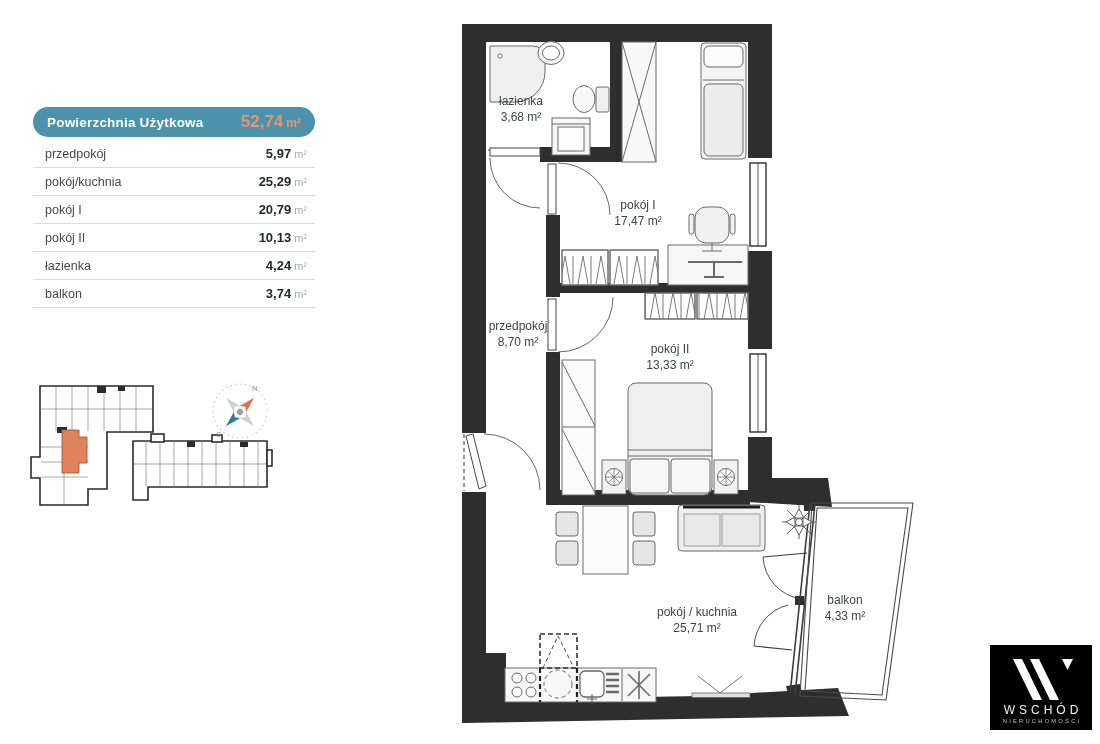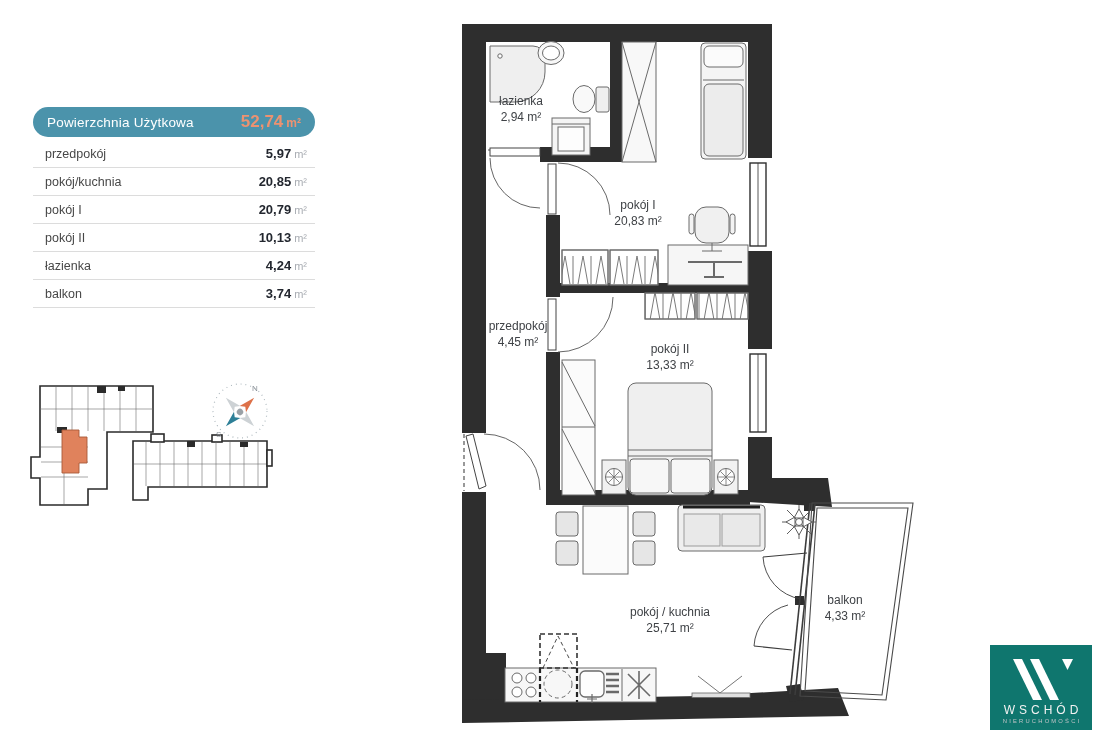--- a/index.html
+++ b/index.html
@@ -2,35 +2,35 @@
 <html><head>
 <meta charset="utf-8">
 <style>
   html,body{margin:0;padding:0;background:#ffffff;}
   .page{position:relative;width:1100px;height:744px;background:#fff;overflow:hidden;
         font-family:"Liberation Sans", sans-serif;}
   
   .summary{position:absolute;left:33px;top:107px;width:282px;}
   .pill{height:30px;background:#4b93ab;border-radius:16px;display:flex;align-items:center;
         padding:0 14px;box-sizing:border-box;}
-  .pill .t{color:#ffffff;font-weight:normal;font-size:13.5px;letter-spacing:.2px;}
+  .pill .t{color:#ffffff;font-weight:bold;font-size:13.5px;letter-spacing:.2px;}
   .pill .total{margin-left:auto;color:#ec9271;font-weight:bold;}
   .pill .tv{font-size:17px;margin-left:20px;}
   .pill .tu{font-size:12px;margin-left:3px;}
   .rows{margin-top:3px;}
   .row{height:27px;display:flex;align-items:center;border-bottom:1px solid #dcdcdc;
        padding:0 8px 0 12px;}
   .rl{font-size:12.5px;color:#474747;}
   .rv{margin-left:auto;font-weight:bold;font-size:13px;color:#23272f;}
   .ru{font-size:11px;color:#a9adb3;margin-left:3px;}
   
   .room-label{position:absolute;text-align:center;color:#3f4246;font-size:12px;line-height:16px;}
   .room-label .area{display:block;}
   
-  .logo{position:absolute;left:990px;top:645px;width:102px;height:85px;background:#0f766e;}
+  .logo{position:absolute;left:990px;top:645px;width:102px;height:85px;background:#000000;}
   .logo .brand{position:absolute;left:0;right:0;top:58px;text-align:center;color:#f2f2f2;
                font-size:12px;letter-spacing:4px;text-indent:4px;}
   .logo .tag{position:absolute;left:0;right:0;top:73px;text-align:center;color:#c2c5c8;
              font-size:5.8px;letter-spacing:2.2px;text-indent:2.2px;}
   svg{position:absolute;}
 </style>
 </head>
 <body>
 
 <div class="page">
@@ -43,21 +43,21 @@
       </span>
     </div>
     <div class="rows">
       <div class="row">
         <span class="rl">przedpokój</span>
         <span class="rv">5,97</span>
         <span class="ru">m²</span>
       </div>
       <div class="row">
         <span class="rl">pokój/kuchnia</span>
-        <span class="rv">20,85</span>
+        <span class="rv">25,29</span>
         <span class="ru">m²</span>
       </div>
       <div class="row">
         <span class="rl">pokój I</span>
         <span class="rv">20,79</span>
         <span class="ru">m²</span>
       </div>
       <div class="row">
         <span class="rl">pokój II</span>
         <span class="rv">10,13</span>
@@ -280,35 +280,35 @@
 
       <g>
         <path d="M698,676 L720,693 L742,676" fill="none" stroke="#777" stroke-width="1"></path>
         <rect x="692" y="693" width="58" height="4.5" fill="#e0e0e0" stroke="#666" stroke-width="0.8"></rect>
       </g>
     </g>
   </svg>
 
   <div class="room-label" style="left:451px;top:93px;width:140px;">
     <span class="name">łazienka</span>
-    <span class="area">2,94 m²</span>
+    <span class="area">3,68 m²</span>
   </div>
   <div class="room-label" style="left:568px;top:197px;width:140px;">
     <span class="name">pokój I</span>
-    <span class="area">20,83 m²</span>
+    <span class="area">17,47 m²</span>
   </div>
   <div class="room-label" style="left:448px;top:318px;width:140px;">
     <span class="name">przedpokój</span>
-    <span class="area">4,45 m²</span>
+    <span class="area">8,70 m²</span>
   </div>
   <div class="room-label" style="left:600px;top:341px;width:140px;">
     <span class="name">pokój II</span>
     <span class="area">13,33 m²</span>
   </div>
-  <div class="room-label" style="left:580px;top:604px;width:180px;">
+  <div class="room-label" style="left:607px;top:604px;width:180px;">
     <span class="name">pokój / kuchnia</span>
     <span class="area">25,71 m²</span>
   </div>
   <div class="room-label" style="left:775px;top:592px;width:140px;">
     <span class="name">balkon</span>
     <span class="area">4,33 m²</span>
   </div>
 
   <div class="logo">
     <svg style="left:0;top:0;" width="102" height="60" viewBox="0 0 102 60">

